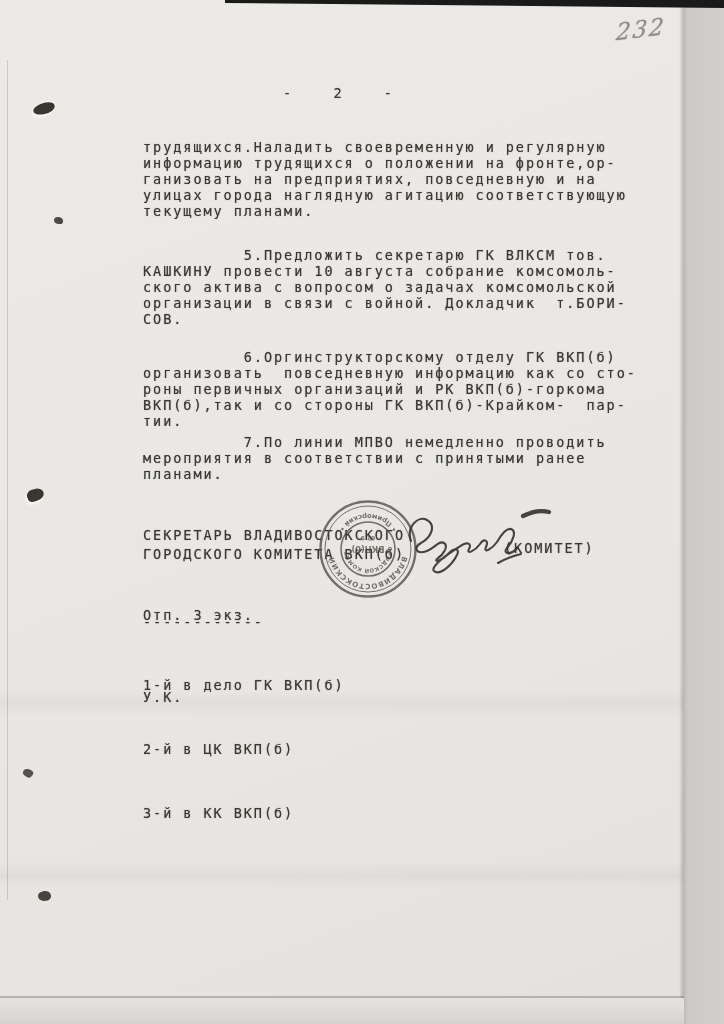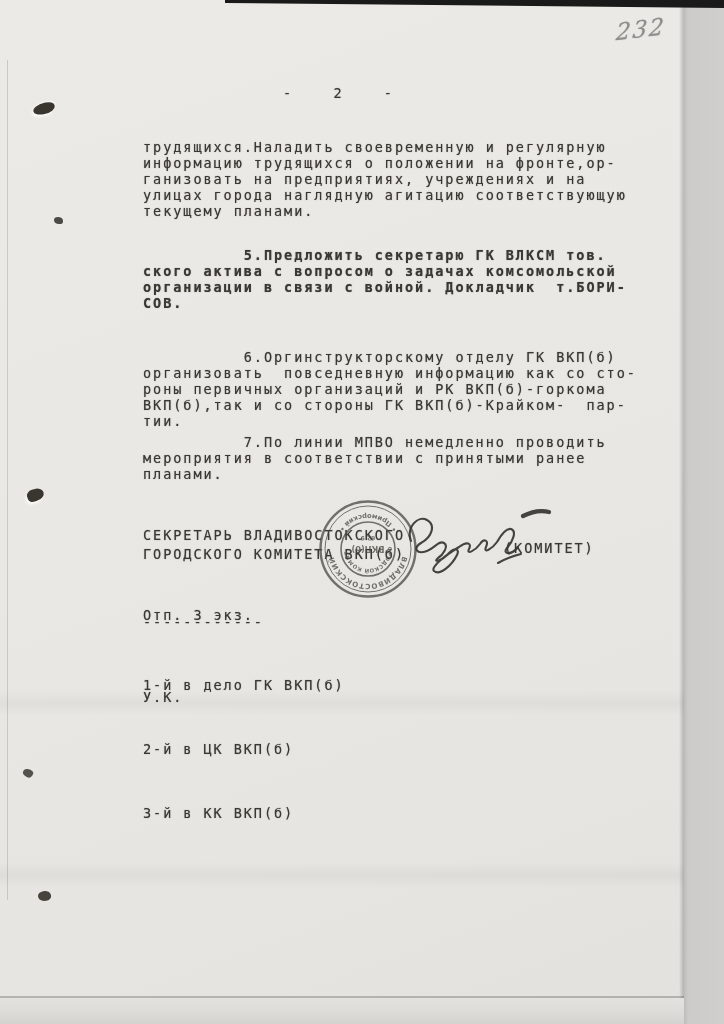--- a/index.html
+++ b/index.html
@@ -26,21 +26,21 @@
   .h2{left:54px;top:217px;width:9px;height:7px;border-radius:50% 60% 40% 60%;background:#4c4a44;transform:rotate(20deeg);}
   .h3{left:27px;top:489px;width:17px;height:12px;border-radius:45% 55% 60% 40%;transform:rotate(-18deg);
       box-shadow:-2px 2px 3px rgba(255,255,255,.8);}
   .h4{left:23px;top:769px;width:10px;height:8px;border-radius:60% 40% 50% 50%;background:#54524c;transform:rotate(30deg);}
   .h5{left:38px;top:891px;width:13px;height:10px;border-radius:50% 55% 45% 60%;background:#47443e;transform:rotate(-8deg);}
   
   .tline{white-space:pre;font-family:"DejaVu Sans Mono",monospace;font-size:13.5px;line-height:15.9px;
          letter-spacing:1.95px;color:#3a3832;text-shadow:0 0 1px rgba(54,52,46,.6);}
   .block{position:absolute;left:143px;}
   .b-intro{top:140px;}
-  .b-item5{top:248px;font-weight:bold;}
+  .b-item5{top:248px;}
   .b-item6{top:350px;}
   .b-item7{top:435px;}
   .b-sig{top:526px;}
   .b-sig .tline{line-height:19px;}
   .b-otp{top:608px;}
   .b-sep{top:615px;}
   .b-dist{top:629px;}
   .b-dist .tline{line-height:16.2px;margin-top:48px;}
   .b-uk{top:690px;}
   .page-num{position:absolute;left:283px;top:86px;}
@@ -73,27 +73,28 @@
   <div class="hole h4"></div>
   <div class="hole h5"></div>
 
   <div class="pencil">232</div>
 
   <div class="page-num tline">-    2    -</div>
 
   <div class="block b-intro">
     <div class="tline">трудящихся.Наладить своевременную и регулярную</div>
     <div class="tline">информацию трудящихся о положении на фронте,ор-</div>
-    <div class="tline">ганизовать на предприятиях, учреждениях и на</div>
+    <div class="tline">ганизовать на предприятиях, повседневную и на</div>
     <div class="tline">улицах города наглядную агитацию соответствующую</div>
     <div class="tline">текущему планами.</div>
   </div>
 
   <div class="block b-item5">
     <div class="tline">          5.Предложить секретарю ГК ВЛКСМ тов.</div>
+    <div class="tline">КАШКИНУ провести 10 августа собрание комсомоль-</div>
     <div class="tline">ского актива с вопросом о задачах комсомольской</div>
     <div class="tline">организации в связи с войной. Докладчик  т.БОРИ-</div>
     <div class="tline">СОВ.</div>
   </div>
 
   <div class="block b-item6">
     <div class="tline">          6.Оргинструкторскому отделу ГК ВКП(б)</div>
     <div class="tline">организовать  повседневную информацию как со сто-</div>
     <div class="tline">роны первичных организаций и РК ВКП(б)-горкома</div>
     <div class="tline">ВКП(б),так и со стороны ГК ВКП(б)-Крайком-  пар-</div>

